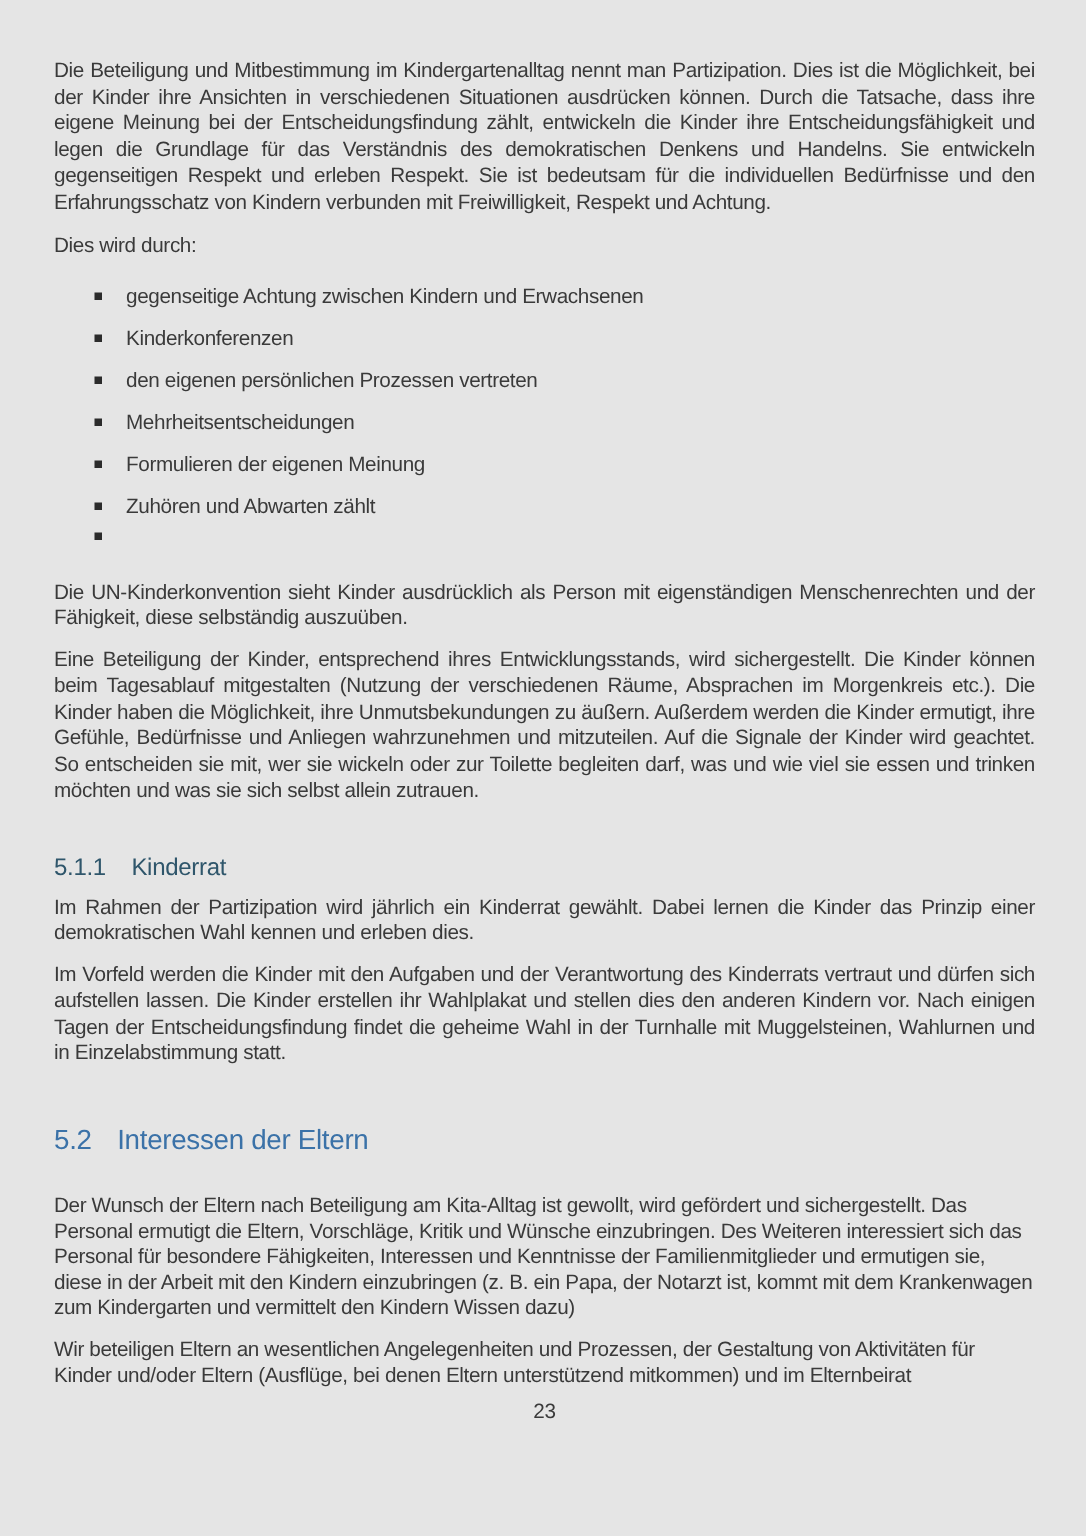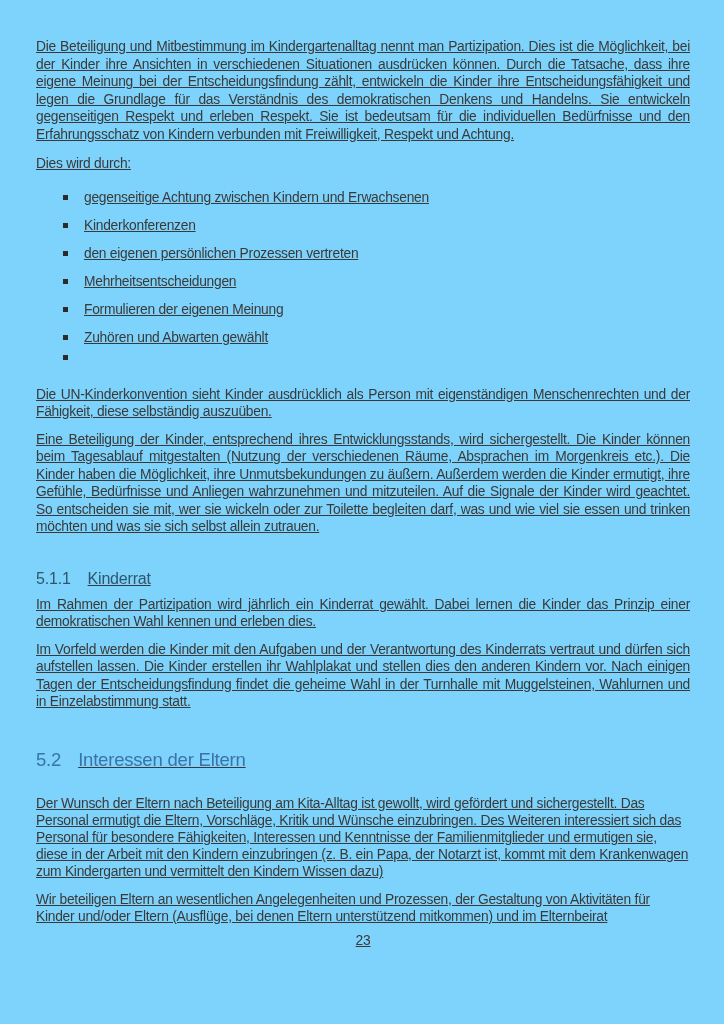--- a/index.html
+++ b/index.html
@@ -5,29 +5,28 @@
   html, body {
     margin: 0;
     padding: 0;
     background: #ffffff;
   }
   .page {
     position: relative;
     width: 724px;
     height: 1024px;
     box-sizing: border-box;
-    background: #7dd3fc;
+    background: #e5e5e5;
     padding: 30px 34px 0 36px;
     font-family: "Liberation Sans", "DejaVu Sans", sans-serif;
     font-size: 13.8px;
     line-height: 17.5px;
     letter-spacing: -0.25px;
     color: #3a3a3a;
     overflow: hidden;
-    text-decoration: underline;
   }
   p {
     margin: 0 0 10px 0;
   }
   .justified {
     text-align: justify;
     text-justify: inter-word;
   }
   .leftalign {
     text-align: left;
@@ -122,21 +121,21 @@
     <li>
       <span class="bullet-sq"></span>
       <span>Mehrheitsentscheidungen</span>
     </li>
     <li>
       <span class="bullet-sq"></span>
       <span>Formulieren der eigenen Meinung</span>
     </li>
     <li>
       <span class="bullet-sq"></span>
-      <span>Zuhören und Abwarten gewählt</span>
+      <span>Zuhören und Abwarten zählt</span>
     </li>
     <li>
       <span class="bullet-sq"></span>
     </li>
   </ul>
 
   <p class="justified after-list">Die UN-Kinderkonvention sieht Kinder ausdrücklich als Person mit eigenständigen Menschenrechten und der Fähigkeit, diese selbständig auszuüben.</p>
 
   <p class="justified">Eine Beteiligung der Kinder, entsprechend ihres Entwicklungsstands, wird sichergestellt. Die Kinder können beim Tagesablauf mitgestalten (Nutzung der verschiedenen Räume, Absprachen im Morgenkreis etc.). Die Kinder haben die Möglichkeit, ihre Unmutsbekundungen zu äußern. Außerdem werden die Kinder ermutigt, ihre Gefühle, Bedürfnisse und Anliegen wahrzunehmen und mitzuteilen. Auf die Signale der Kinder wird geachtet. So entscheiden sie mit, wer sie wickeln oder zur Toilette begleiten darf, was und wie viel sie essen und trinken möchten und was sie sich selbst allein zutrauen.</p>
 

